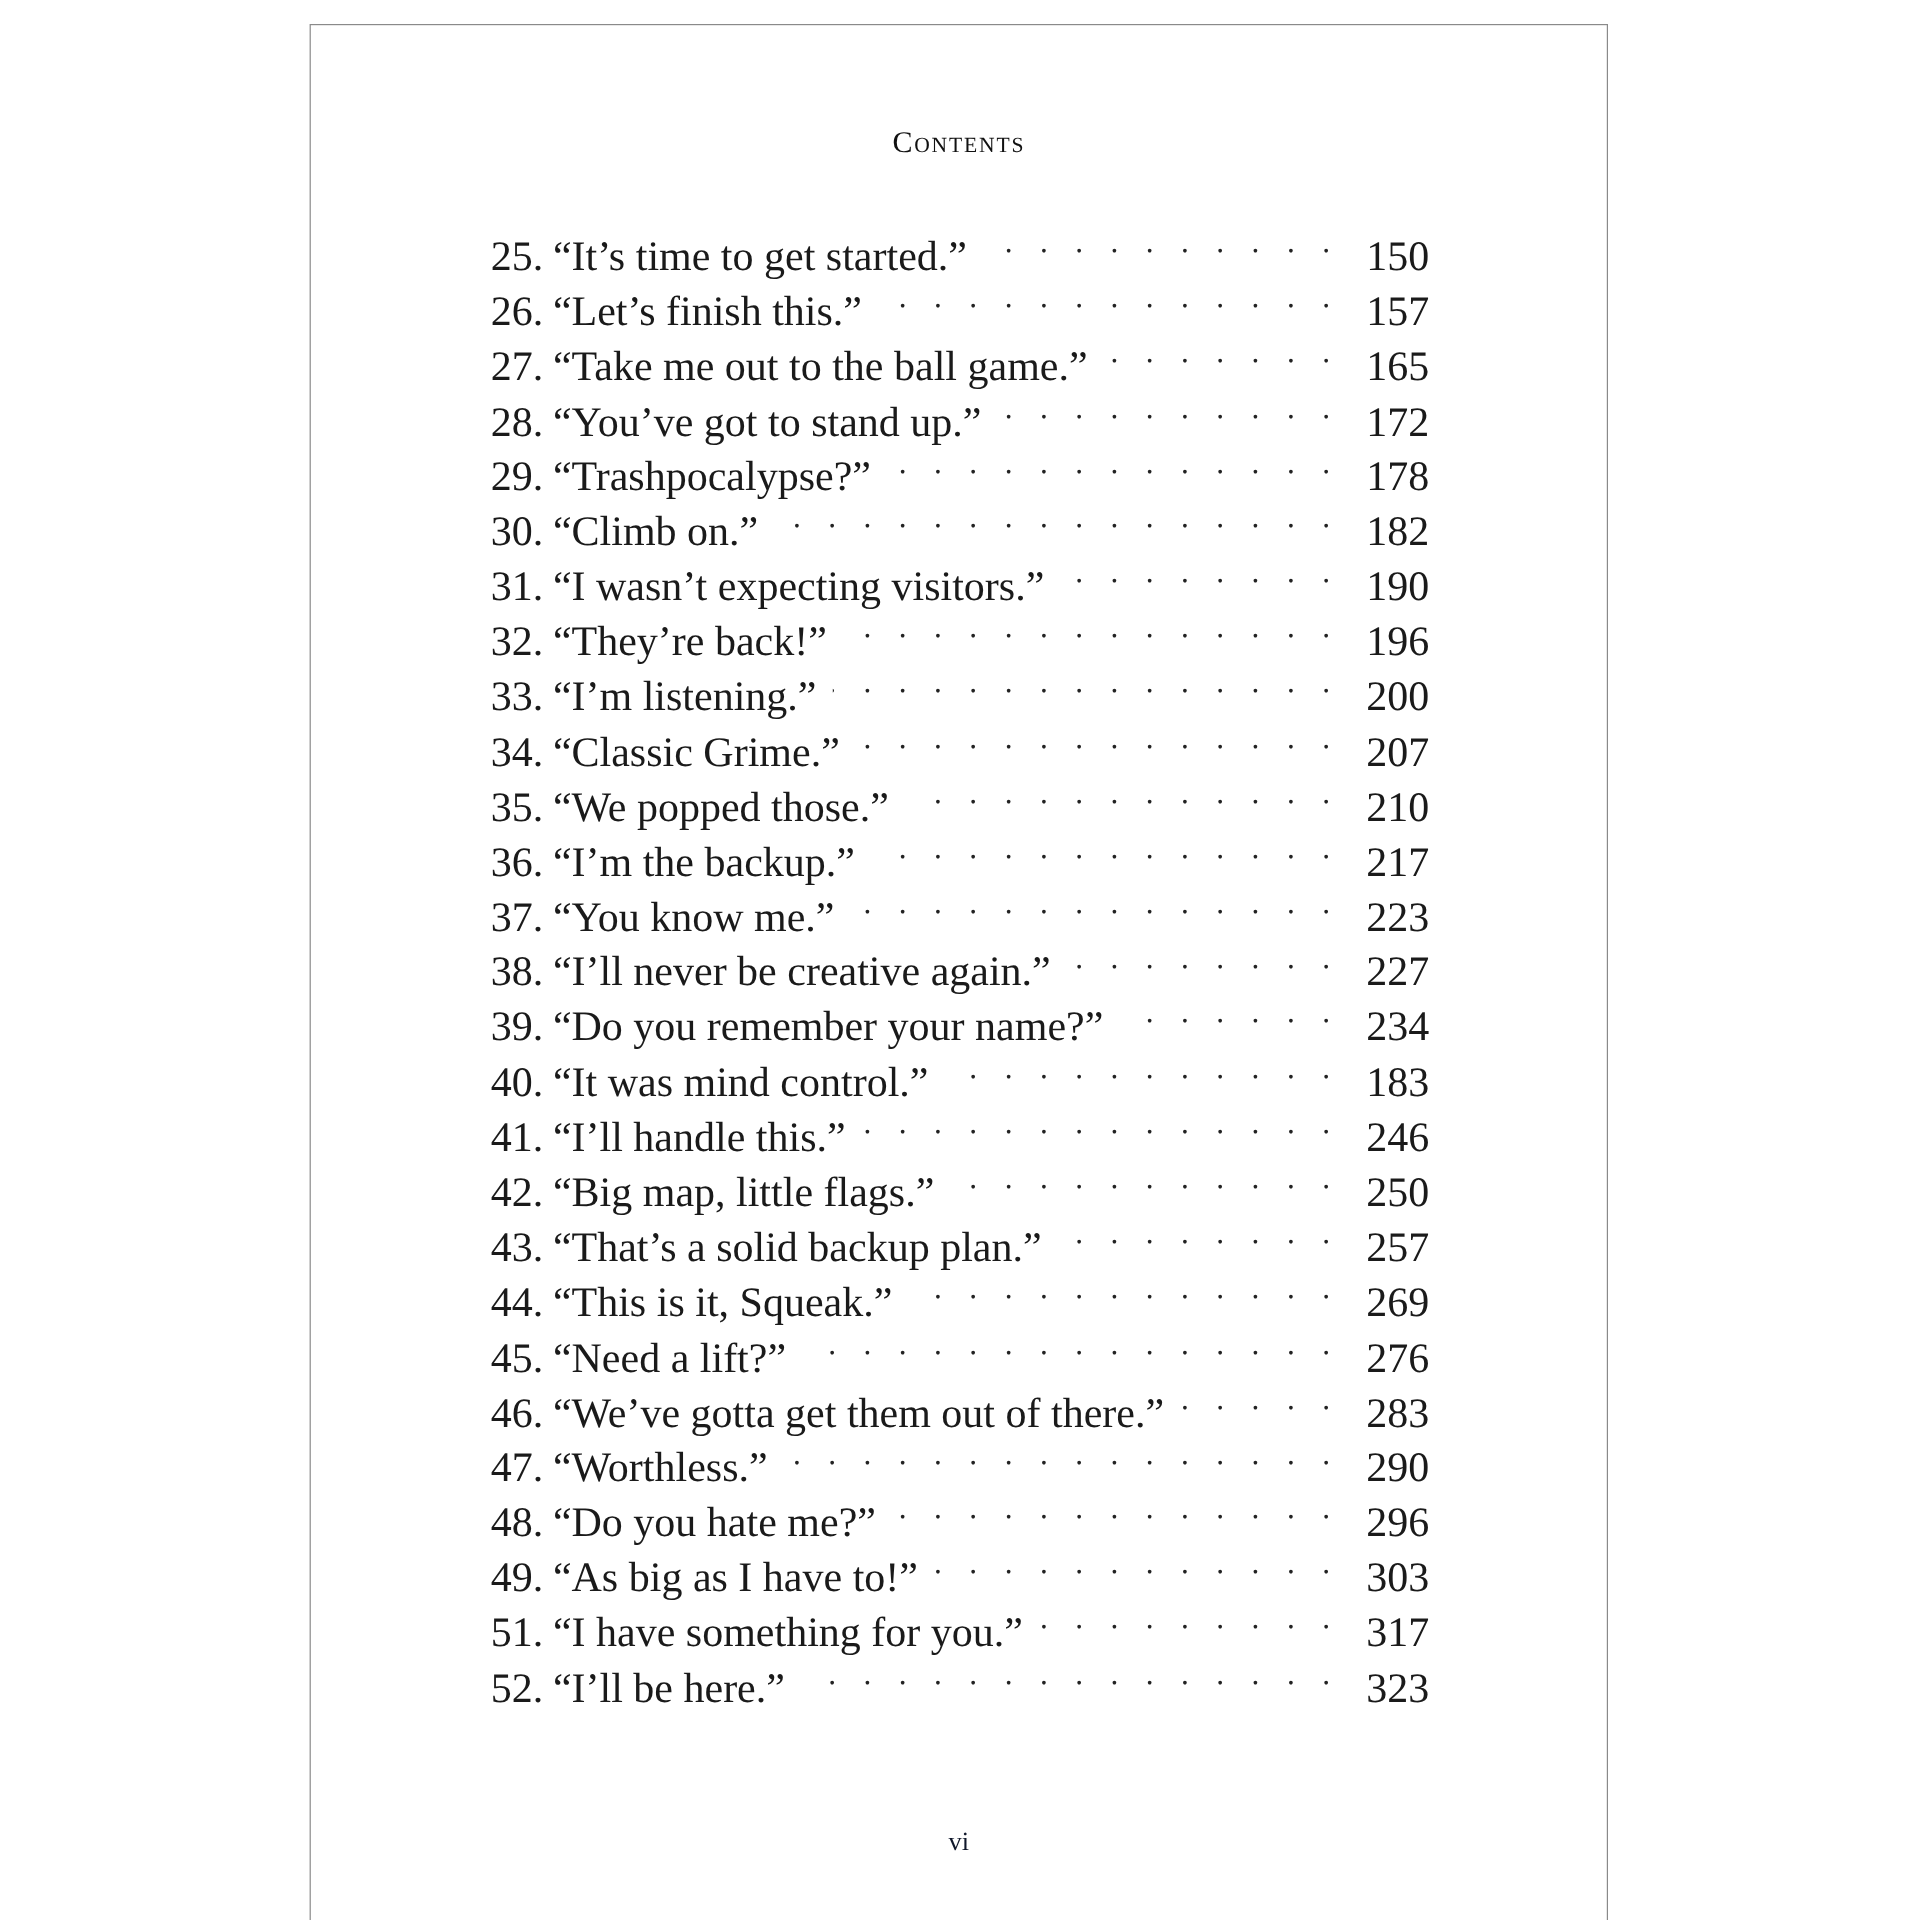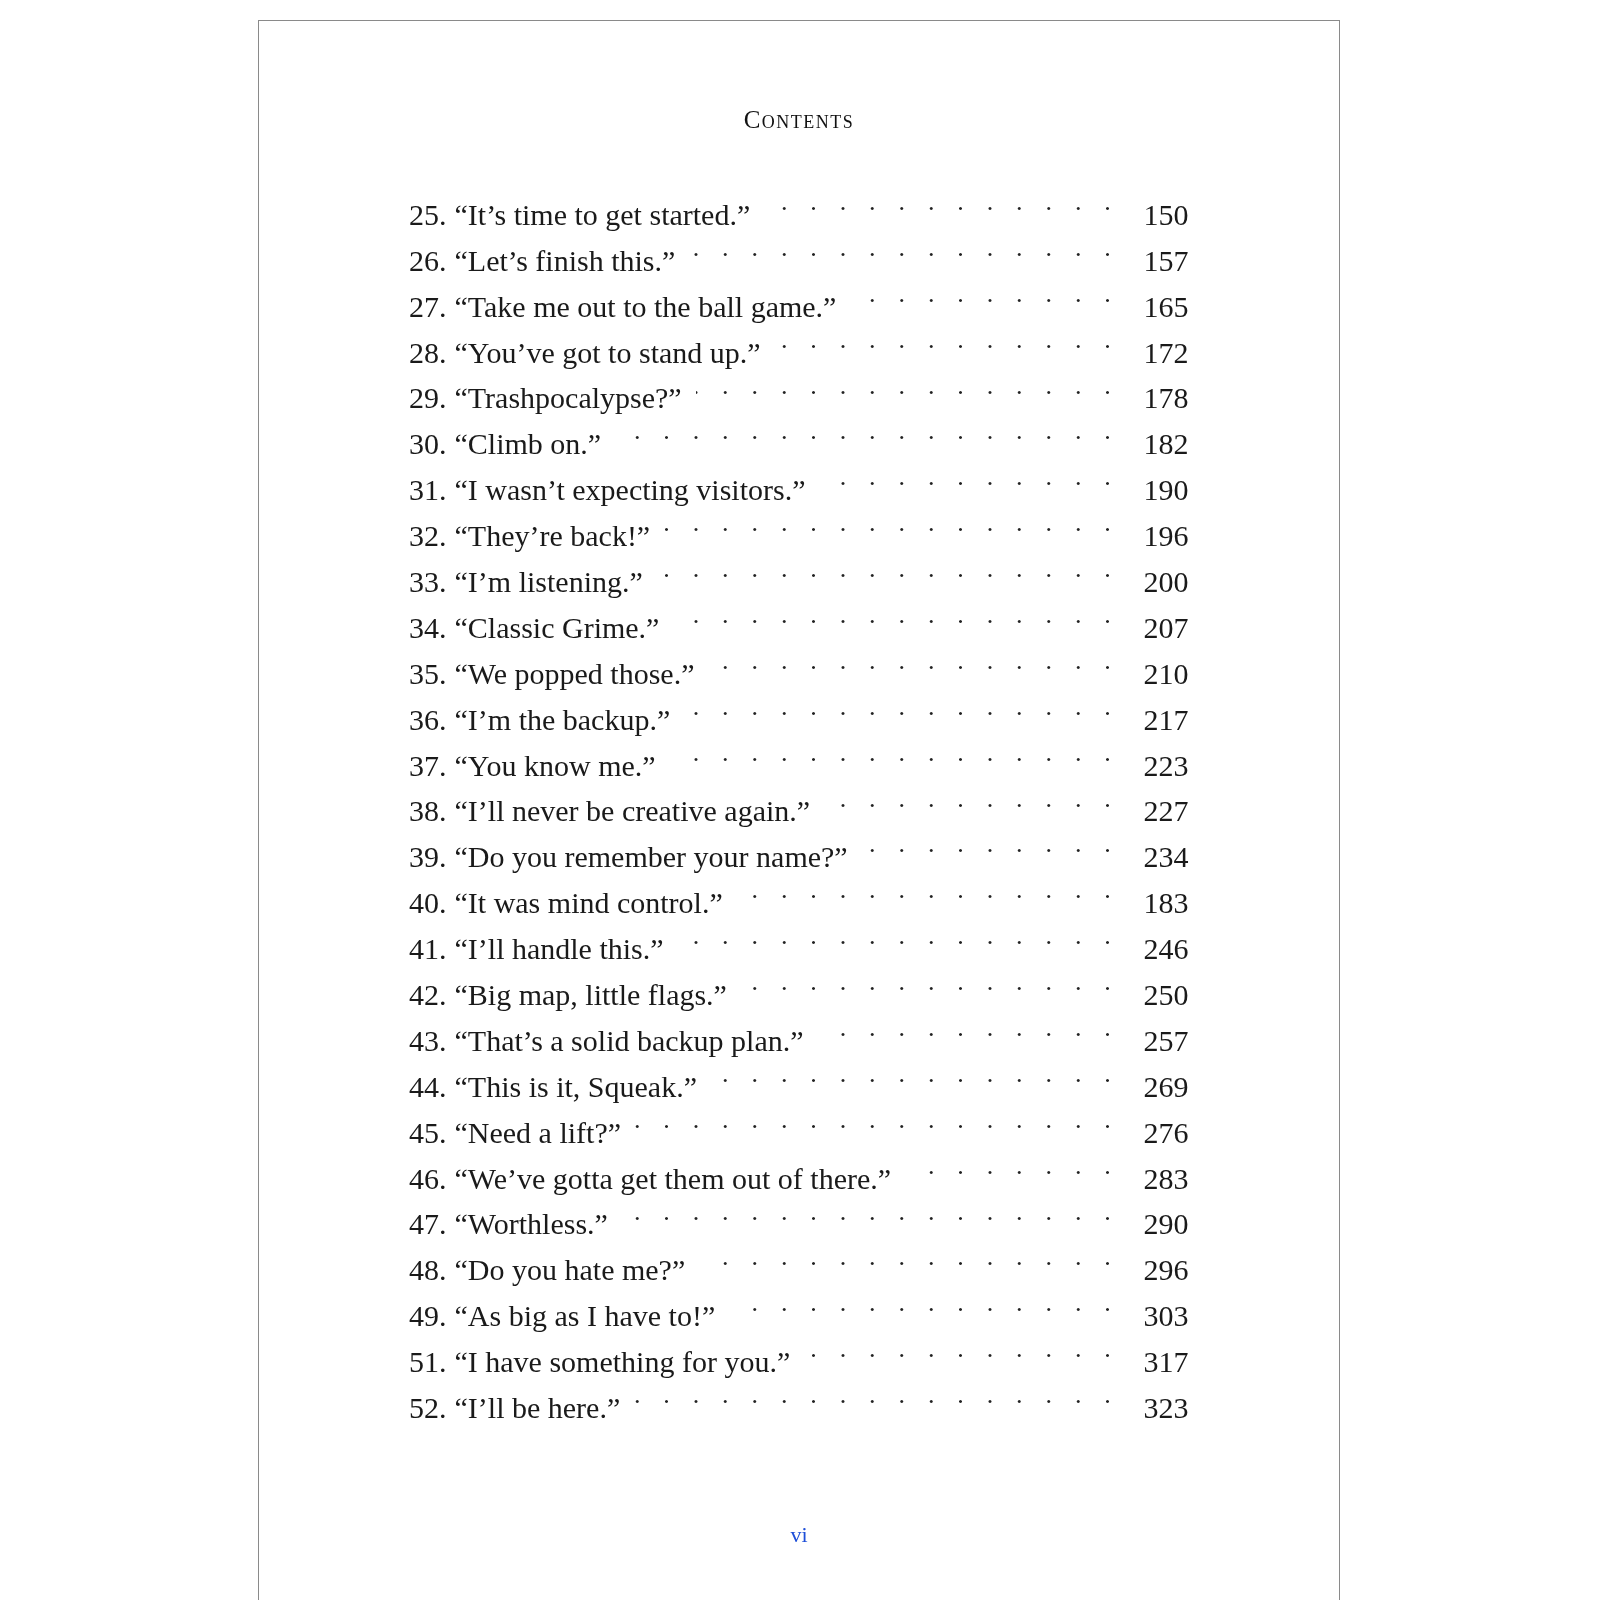--- a/index.html
+++ b/index.html
@@ -45,21 +45,21 @@
     width: 782px;  
     margin: 0;
     padding: 0;
     list-style: none;
   }
   .toc-row {
     display: flex;
     align-items: baseline;
     height: 45.9px;
     line-height: 45.9px;
-    font-size: 30px;
+    font-size: 35px;
     white-space: nowrap;
   }
   .toc-num {
     flex: 0 0 auto;
     margin-right: 8px;
   }
   .toc-title {
     flex: 0 0 auto;
   }
   .toc-leader {
@@ -85,21 +85,21 @@
     min-width: 50px;
   }
   .folio {
     position: absolute;
     left: 0;
     width: 100%;
     top: 1500px;
     text-align: center;
     font-size: 22px;
     line-height: 28px;
-    color: #1d4ed8;
+    color: #0f172a;
   }
 </style>
 </head>
 <body>
 
 <div class="page">
   <div class="heading">Contents</div>
 
   <ul class="toc" id="toc">
 

